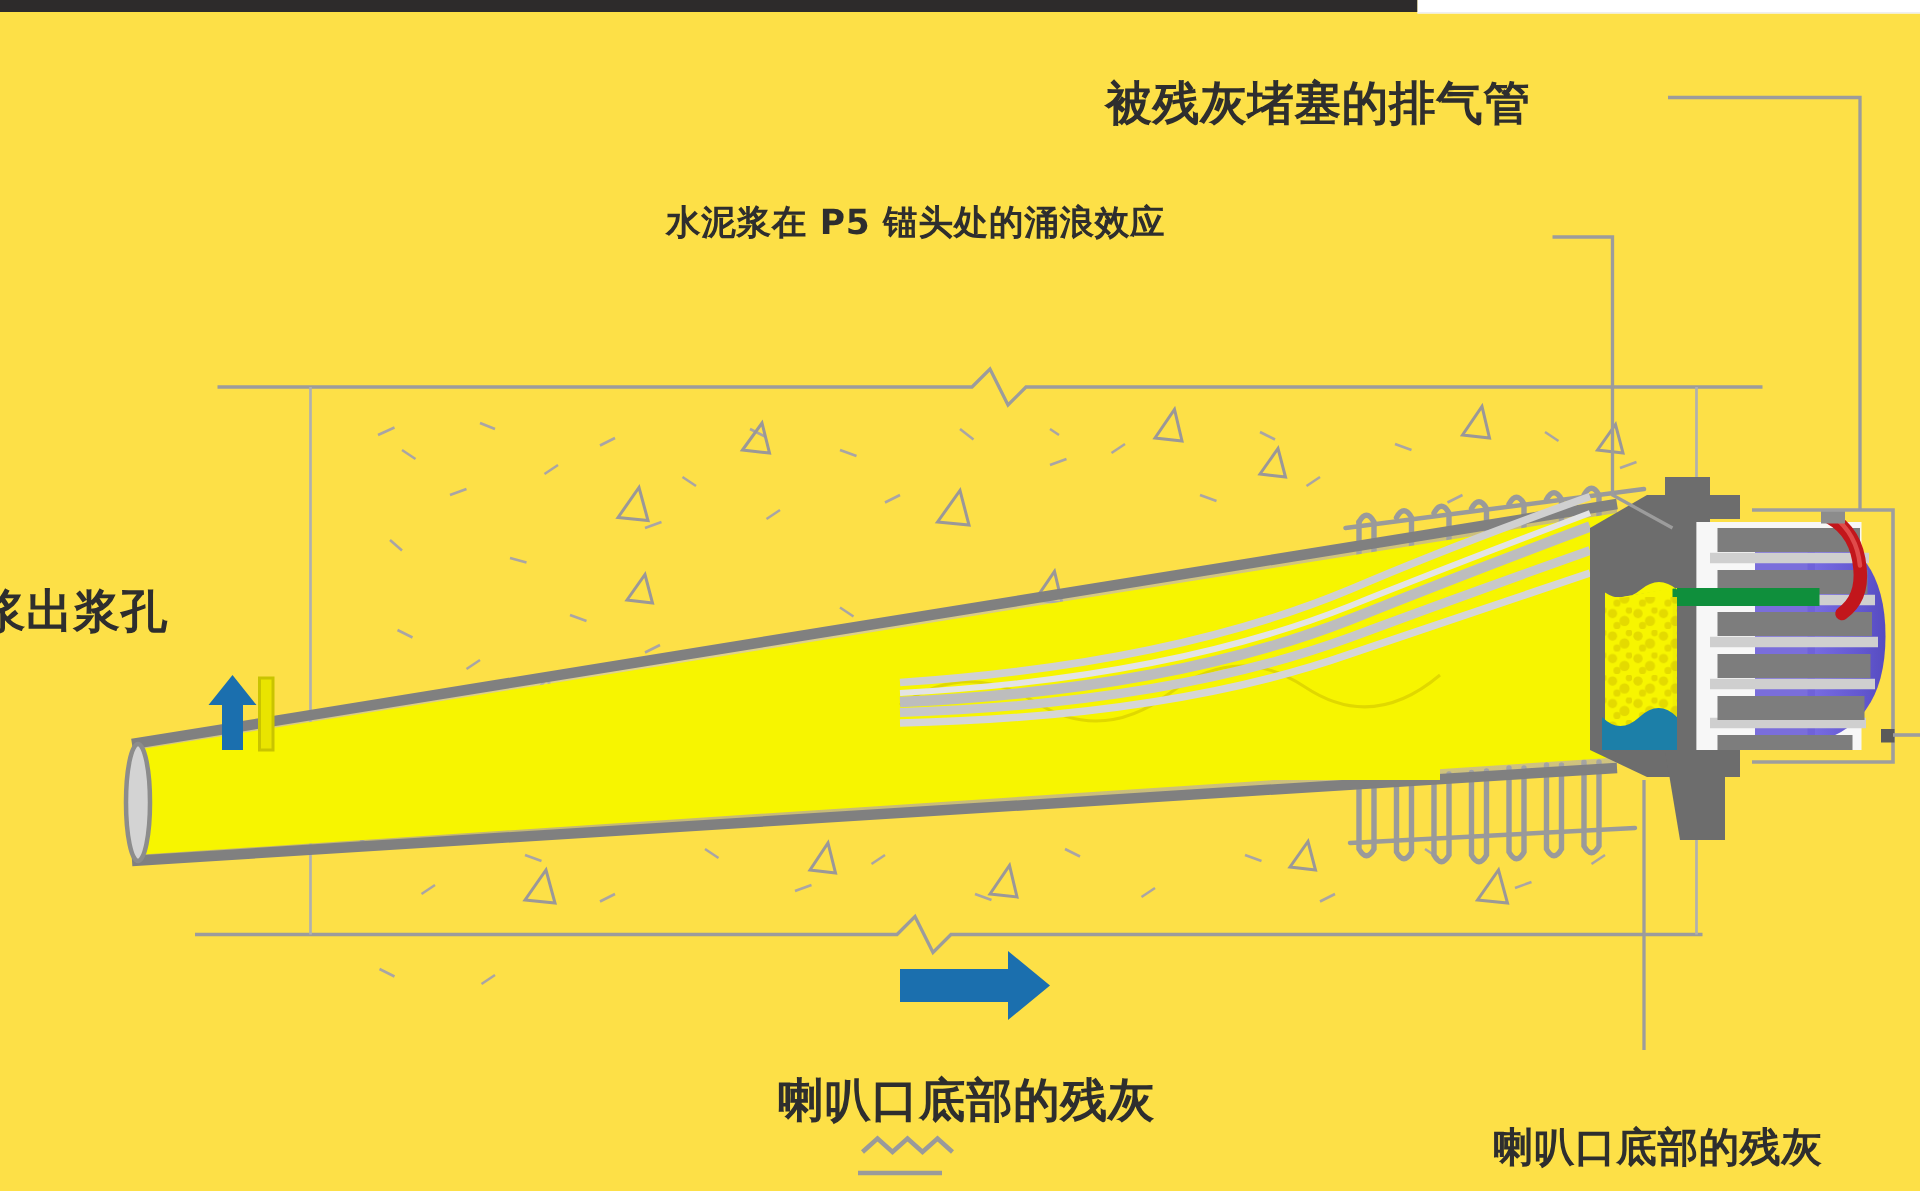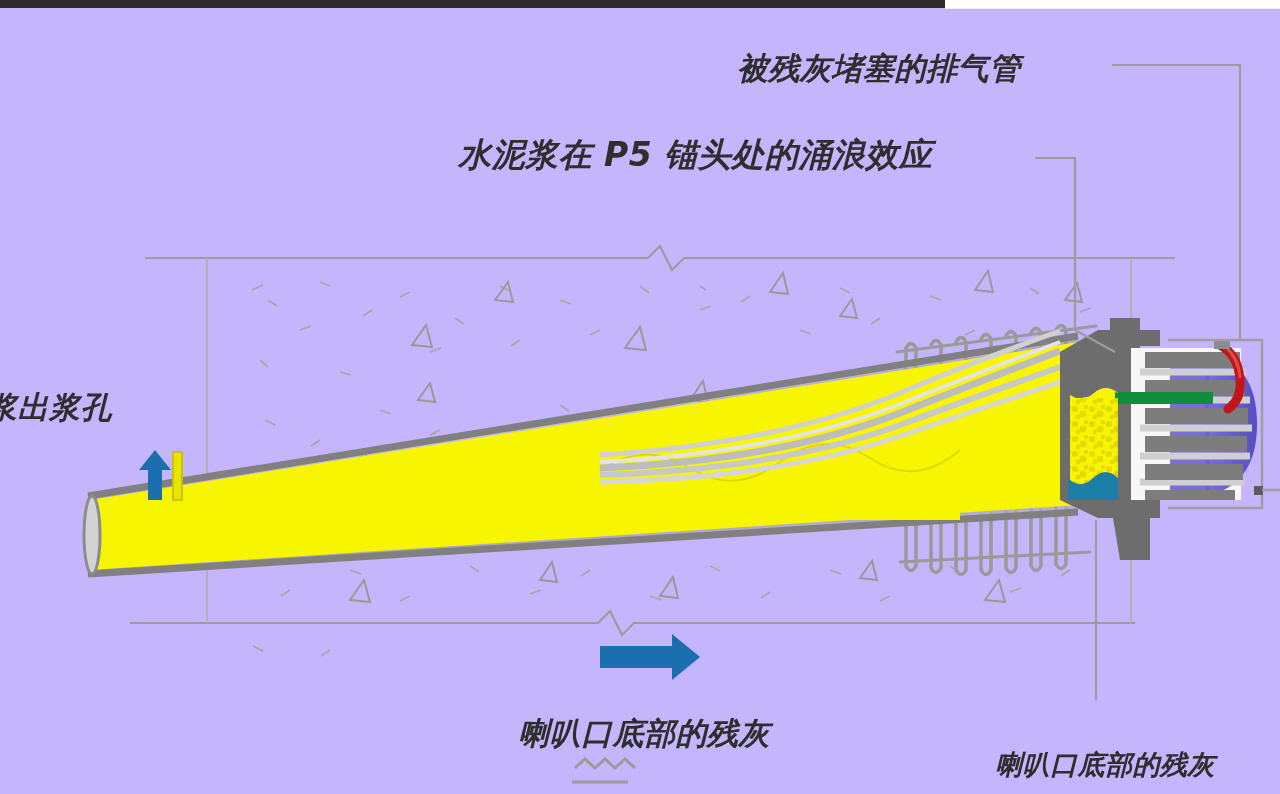--- a/index.html
+++ b/index.html
@@ -10,22 +10,21 @@
   body {
     width: 1280px;
     height: 794px;
     overflow: hidden;
     font-family: "Liberation Sans", "DejaVu Sans", sans-serif;
   }
   #stage {
     position: relative;
     width: 1280px;
     height: 794px;
-    background: #c4b5fd;
-    font-style: italic;
+    background: #fde047;
   }
   .topbar {
     position: absolute;
     left: 0;
     top: 0;
     width: 945px;
     height: 8px;
     background: #2d2b2b;
   }
   .topbar-rest {
@@ -51,23 +50,23 @@
     letter-spacing: 0.5px;
     white-space: nowrap;
     font-family: "DejaVu Sans", "Liberation Sans", sans-serif;
   }
   #label-exhaust {
     left: 737px;
     top: 48px;
     font-size: 31px;
   }
   #label-surge {
-    left: 458px;
+    left: 444px;
     top: 133px;
-    font-size: 33px;
+    font-size: 23px;
   }
   #label-outlet {
     left: -14px;
     top: 387px;
     font-size: 31px;
   }
   #label-flow {
     left: 518px;
     top: 713px;
     font-size: 31px;

